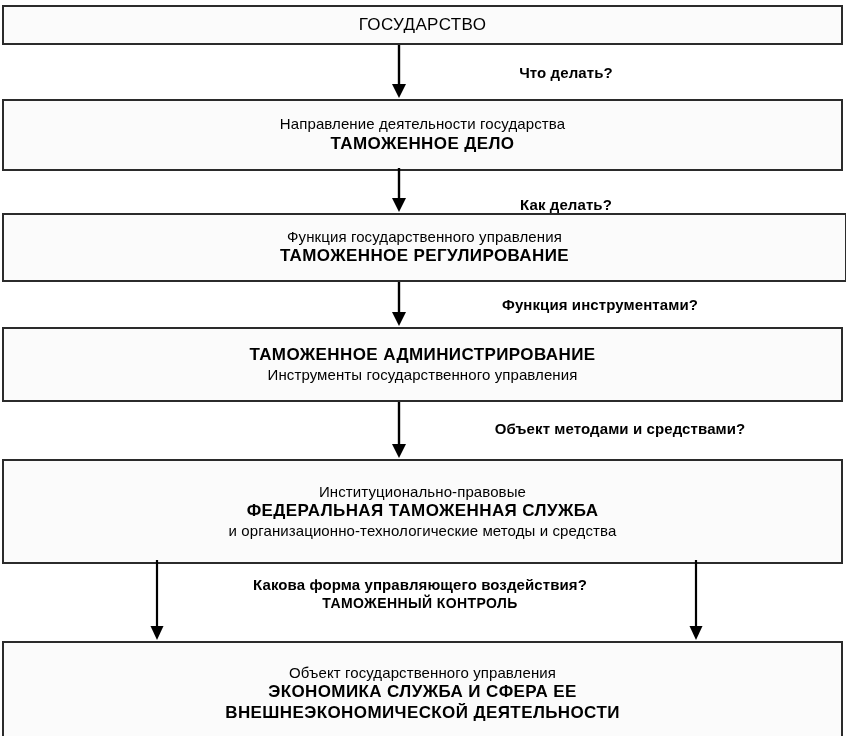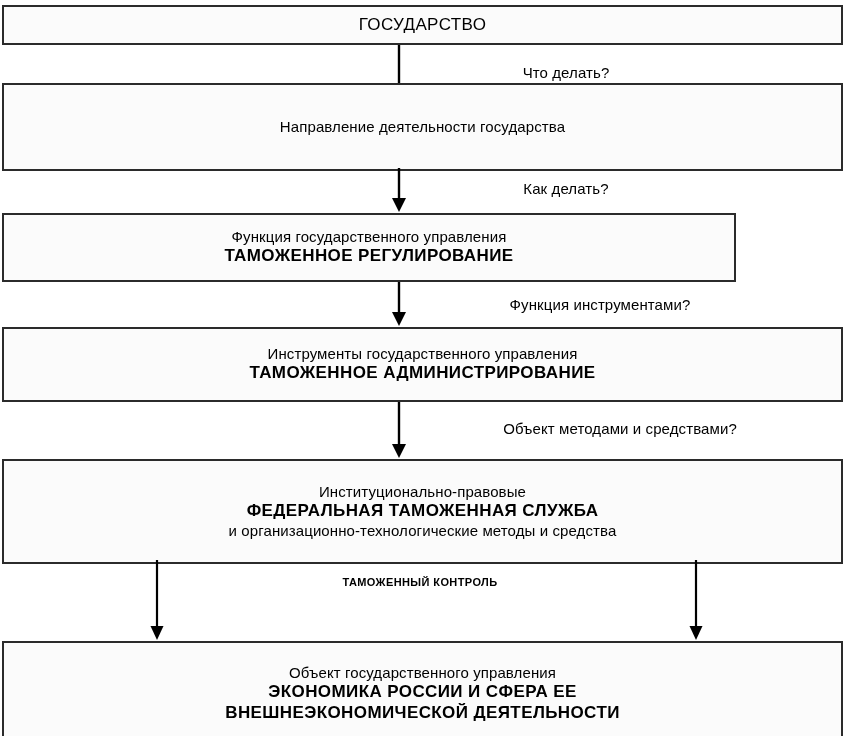--- a/index.html
+++ b/index.html
@@ -54,26 +54,26 @@
   
   .edge-label {
     position: absolute;
     white-space: nowrap;
     text-align: center;
     line-height: 1.25;
   }
   .edge-label .ql {
     display: block;
     font-size: 15px;
-    font-weight: 400;
+    font-weight: 700;
     letter-spacing: 0.1px;
   }
   .edge-label .qc {
     display: block;
-    font-size: 11px;
+    font-size: 14px;
     font-weight: 700;
     letter-spacing: 0.4px;
   }
 
   
   .connector {
     position: absolute;
     pointer-events: none;
   }
   .connector svg {
@@ -94,54 +94,55 @@
     <svg width="18" height="54" viewBox="0 0 18 54" aria-hidden="true">
       <line x1="9" y1="0" x2="9" y2="42" stroke="#000000" stroke-width="2.4"></line>
       <polygon points="9,53 2,39 16,39" fill="#000000"></polygon>
     </svg>
   </div>
 
   <div class="edge-label" style="left:420px; top:64px; width:292px;">
     <span class="ql">Что делать?</span>
   </div>
 
-  <div class="node" style="left:2px; top:83px; width:841px; height:88px;">
+  <div class="node" style="left:2px; top:99px; width:841px; height:72px;">
     <span class="ln reg">Направление деятельности государства</span>
+    <span class="ln caps">ТАМОЖЕННОЕ ДЕЛО</span>
   </div>
 
   <div class="connector" style="left:390px; top:168px; width:18px; height:45px;">
     <svg width="18" height="45" viewBox="0 0 18 45" aria-hidden="true">
       <line x1="9" y1="0" x2="9" y2="33" stroke="#000000" stroke-width="2.4"></line>
       <polygon points="9,44 2,30 16,30" fill="#000000"></polygon>
     </svg>
   </div>
 
-  <div class="edge-label" style="left:420px; top:180px; width:292px;">
+  <div class="edge-label" style="left:420px; top:196px; width:292px;">
     <span class="ql">Как делать?</span>
   </div>
 
-  <div class="node" style="left:2px; top:213px; width:734px; height:69px;">
+  <div class="node" style="left:2px; top:213px; width:845px; height:69px;">
     <span class="ln reg">Функция государственного управления</span>
     <span class="ln caps">ТАМОЖЕННОЕ РЕГУЛИРОВАНИЕ</span>
   </div>
 
   <div class="connector" style="left:390px; top:282px; width:18px; height:45px;">
     <svg width="18" height="45" viewBox="0 0 18 45" aria-hidden="true">
       <line x1="9" y1="0" x2="9" y2="33" stroke="#000000" stroke-width="2.4"></line>
       <polygon points="9,44 2,30 16,30" fill="#000000"></polygon>
     </svg>
   </div>
 
   <div class="edge-label" style="left:420px; top:296px; width:360px;">
     <span class="ql">Функция инструментами?</span>
   </div>
 
   <div class="node" style="left:2px; top:327px; width:841px; height:75px;">
+    <span class="ln caps">ТАМОЖЕННОЕ АДМИНИСТРИРОВАНИЕ</span>
     <span class="ln reg">Инструменты государственного управления</span>
-    <span class="ln caps">ТАМОЖЕННОЕ АДМИНИСТРИРОВАНИЕ</span>
   </div>
 
   <div class="connector" style="left:390px; top:402px; width:18px; height:57px;">
     <svg width="18" height="57" viewBox="0 0 18 57" aria-hidden="true">
       <line x1="9" y1="0" x2="9" y2="45" stroke="#000000" stroke-width="2.4"></line>
       <polygon points="9,56 2,42 16,42" fill="#000000"></polygon>
     </svg>
   </div>
 
   <div class="edge-label" style="left:420px; top:420px; width:400px;">
@@ -162,22 +163,23 @@
   </div>
 
   <div class="connector" style="left:687px; top:560px; width:18px; height:81px;">
     <svg width="18" height="81" viewBox="0 0 18 81" aria-hidden="true">
       <line x1="9" y1="0" x2="9" y2="69" stroke="#000000" stroke-width="2.2"></line>
       <polygon points="9,80 2.5,66 15.5,66" fill="#000000"></polygon>
     </svg>
   </div>
 
   <div class="edge-label" style="left:170px; top:576px; width:500px;">
+    <span class="ql">Какова форма управляющего воздействия?</span>
     <span class="qc">ТАМОЖЕННЫЙ КОНТРОЛЬ</span>
   </div>
 
   <div class="node" style="left:2px; top:641px; width:841px; height:106px;">
     <span class="ln reg">Объект государственного управления</span>
-    <span class="ln caps">ЭКОНОМИКА РОССИИ И СФЕРА ЕЕ</span>
+    <span class="ln caps">ЭКОНОМИКА СЛУЖБА И СФЕРА ЕЕ</span>
     <span class="ln caps">ВНЕШНЕЭКОНОМИЧЕСКОЙ ДЕЯТЕЛЬНОСТИ</span>
   </div>
 
 </div>
 
 </body></html>

